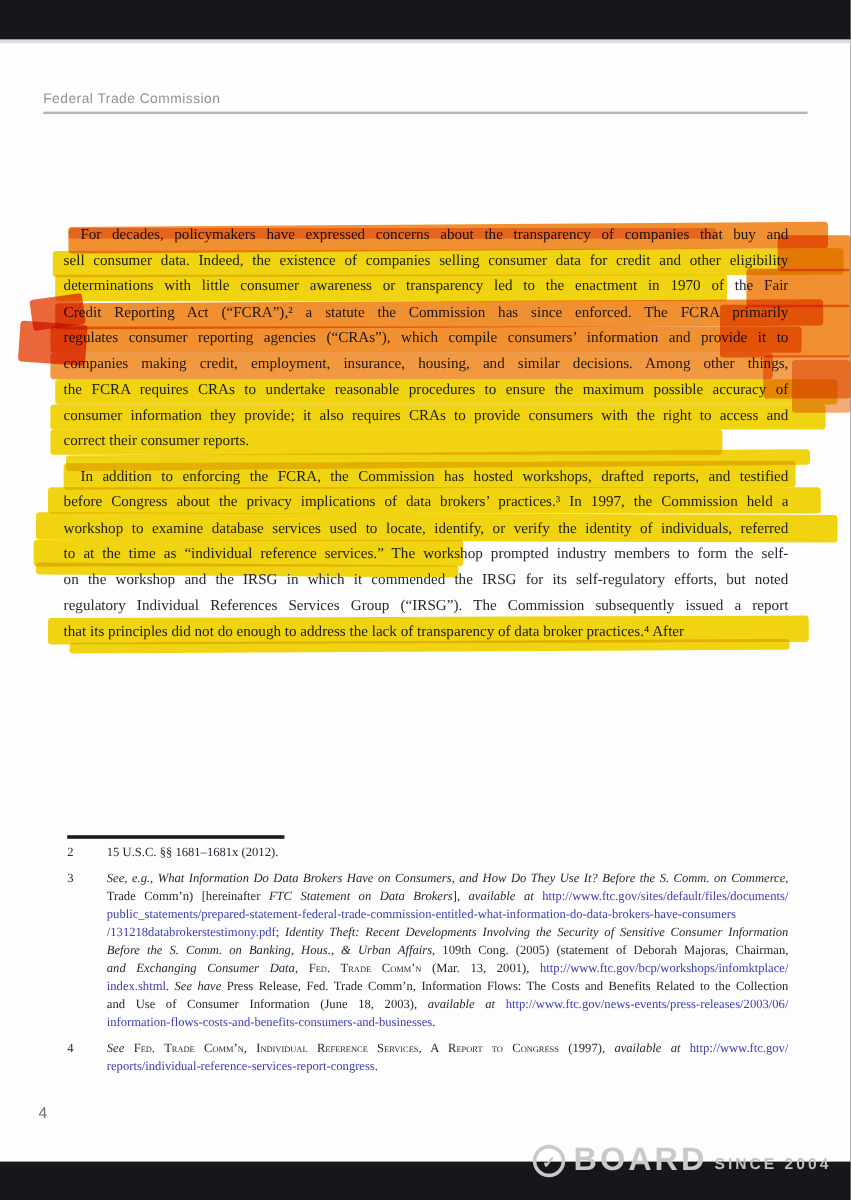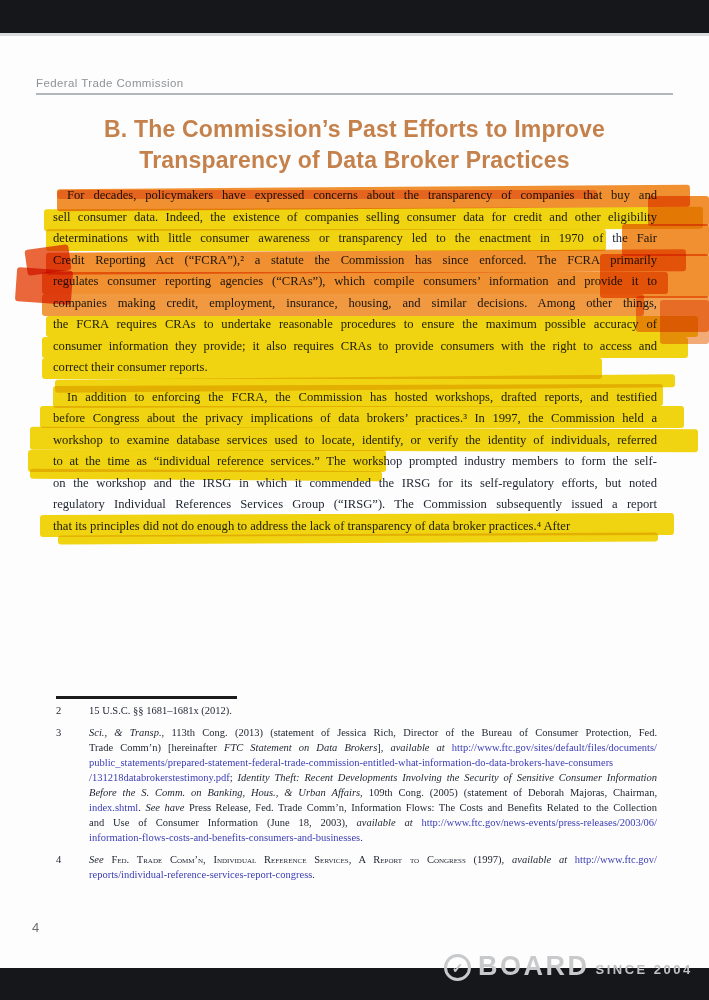--- a/index.html
+++ b/index.html
@@ -55,24 +55,20 @@
 </head>
 <body>
 
 <div id="screen">
   <div class="bar top-bar"></div>
   <div class="top-bar-edge"></div>
 
   <div class="running-header">Federal Trade Commission</div>
   <div class="header-rule"></div>
 
-  <div class="section-title">
-    <div>B. The Commission’s Past Efforts to Improve</div>
-    <div>Transparency of Data Broker Practices</div>
-  </div>
 
   <div class="body-text">
       <div class="para">
         <div class="bline indent">For decades, policymakers have expressed concerns about the transparency of companies that buy and</div>
         <div class="bline">sell consumer data.  Indeed, the existence of companies selling consumer data for credit and other eligibility</div>
         <div class="bline">determinations with little consumer awareness or transparency led to the enactment in 1970 of the Fair</div>
         <div class="bline">Credit Reporting Act (“FCRA”),² a statute the Commission has since enforced.  The FCRA primarily</div>
         <div class="bline">regulates consumer reporting agencies (“CRAs”), which compile consumers’ information and provide it to</div>
         <div class="bline">companies making credit, employment, insurance, housing, and similar decisions.  Among other things,</div>
         <div class="bline">the FCRA requires CRAs to undertake reasonable procedures to ensure the maximum possible accuracy of</div>
@@ -122,25 +118,26 @@
   <div class="footnotes">
       <div class="fnrow">
         <div class="fnnum">2</div>
         <div class="fnbody">
           <div class="fline last"><span class="s-n">15 U.S.C. §§ 1681–1681x (2012).</span></div>
         </div>
       </div>
       <div class="fnrow">
         <div class="fnnum">3</div>
         <div class="fnbody">
-          <div class="fline"><span class="s-i">Sci., &amp; Transp.,</span><span class="s-n"> 113th Cong. (2013) (statement of Jessica Rich, Director of the Bureau of Consumer Protection, Fed.</span></div>
+          <div class="fline"><span class="s-i">See, e.g., What Information Do Data Brokers Have on Consumers, and How Do They Use It? Before the S. Comm. on Commerce,</span></div>
           <div class="fline"><span class="s-n">Trade Comm’n) [hereinafter </span><span class="s-i">FTC Statement on Data Brokers</span><span class="s-n">], </span><span class="s-i">available at </span><span class="s-l">http://www.ftc.gov/sites/default/files/documents/</span></div>
           <div class="fline"><span class="s-l">public_statements/prepared-statement-federal-trade-commission-entitled-what-information-do-data-brokers-have-consumers</span></div>
           <div class="fline"><span class="s-l">/131218databrokerstestimony.pdf</span><span class="s-n">; </span><span class="s-i">Identity Theft: Recent Developments Involving the Security of Sensitive Consumer Information</span></div>
           <div class="fline"><span class="s-i">Before the S. Comm. on Banking, Hous., &amp; Urban Affairs,</span><span class="s-n"> 109th Cong. (2005) (statement of Deborah Majoras, Chairman,</span></div>
+          <div class="fline"><span class="s-i">and Exchanging Consumer Data</span><span class="s-n">, </span><span class="s-sc">Fed. Trade Comm’n</span><span class="s-n"> (Mar. 13, 2001), </span><span class="s-l">http://www.ftc.gov/bcp/workshops/infomktplace/</span></div>
           <div class="fline"><span class="s-l">index.shtml</span><span class="s-n">.  </span><span class="s-i">See have</span><span class="s-n"> Press Release, Fed. Trade Comm’n, Information Flows: The Costs and Benefits Related to the Collection</span></div>
           <div class="fline"><span class="s-n">and Use of Consumer Information (June 18, 2003), </span><span class="s-i">available at </span><span class="s-l">http://www.ftc.gov/news-events/press-releases/2003/06/</span></div>
           <div class="fline last"><span class="s-l">information-flows-costs-and-benefits-consumers-and-businesses</span><span class="s-n">.</span></div>
         </div>
       </div>
       <div class="fnrow">
         <div class="fnnum">4</div>
         <div class="fnbody">
           <div class="fline"><span class="s-i">See </span><span class="s-sc">Fed. Trade Comm’n, Individual Reference Services, A Report to Congress</span><span class="s-n"> (1997), </span><span class="s-i">available at </span><span class="s-l">http://www.ftc.gov/</span></div>
           <div class="fline last"><span class="s-l">reports/individual-reference-services-report-congress</span><span class="s-n">.</span></div>

